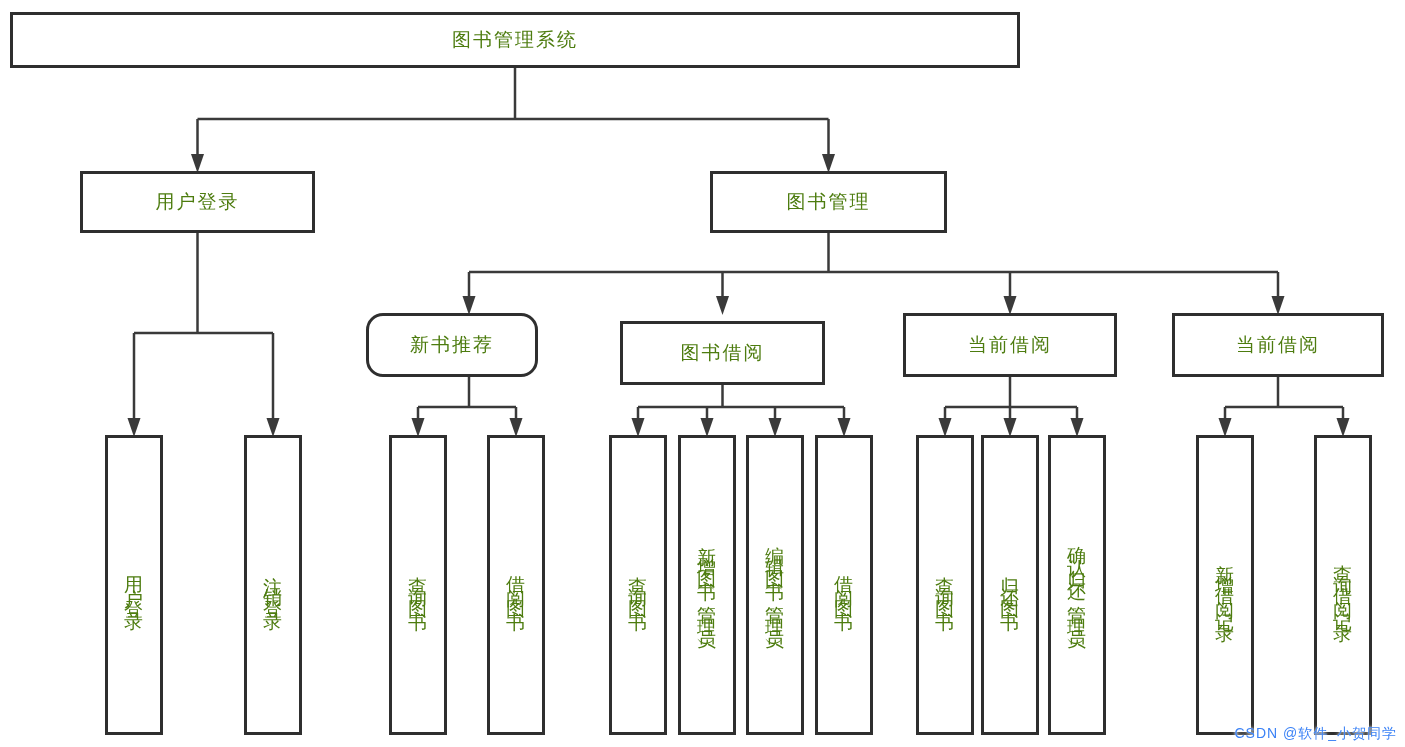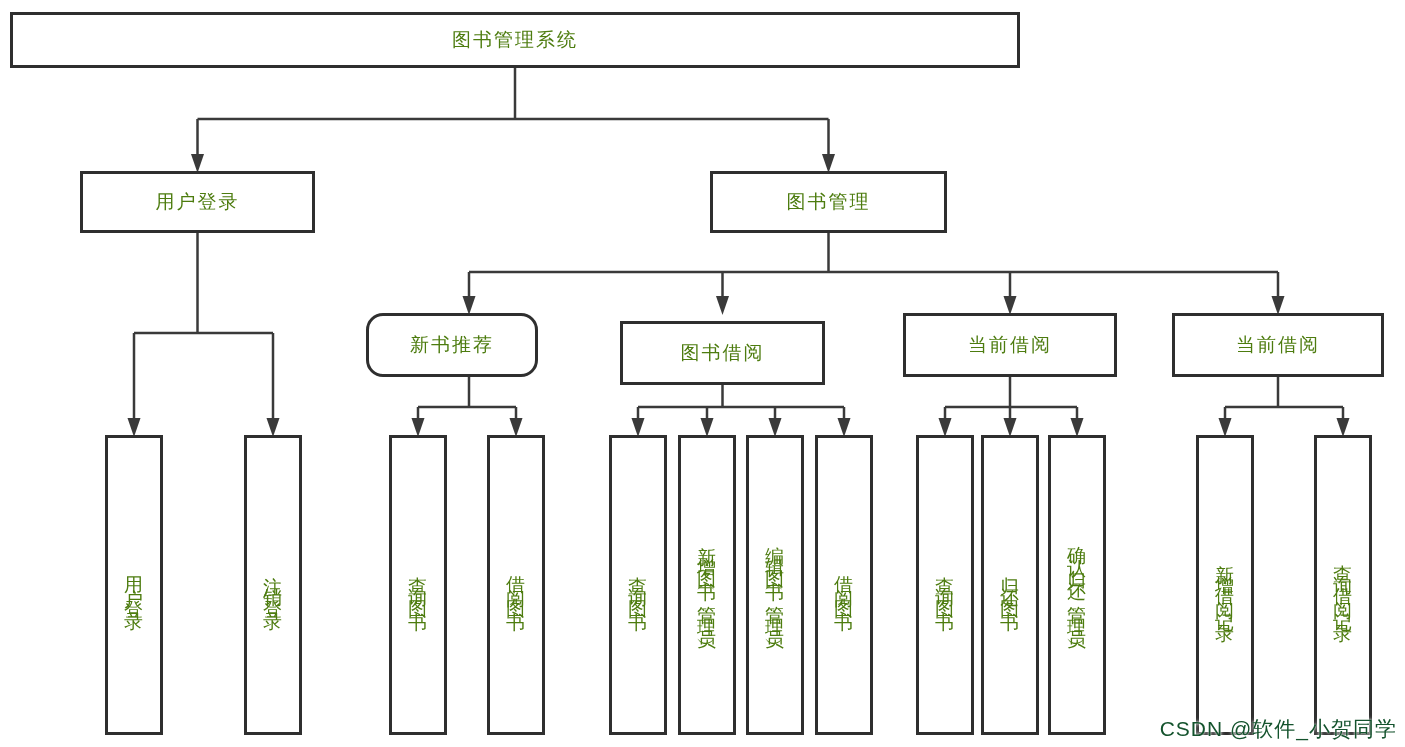--- a/index.html
+++ b/index.html
@@ -42,22 +42,22 @@
     text-orientation: mixed;
     font-size: 19px;
     letter-spacing: 12px;
     line-height: 1;
     white-space: nowrap;
   }
   .watermark {
     position: absolute;
     right: 8px;
     bottom: 4px;
-    font-size: 21px;
-    color: #14532d;
+    font-size: 14px;
+    color: #3b82f6;
     letter-spacing: 1px;
     z-index: 5;
     text-shadow: 0 0 2px #ffffff, 0 0 4px #ffffff;
     white-space: nowrap;
     margin-top: 12px;
   }
 </style>
 </head>
 <body>
 

